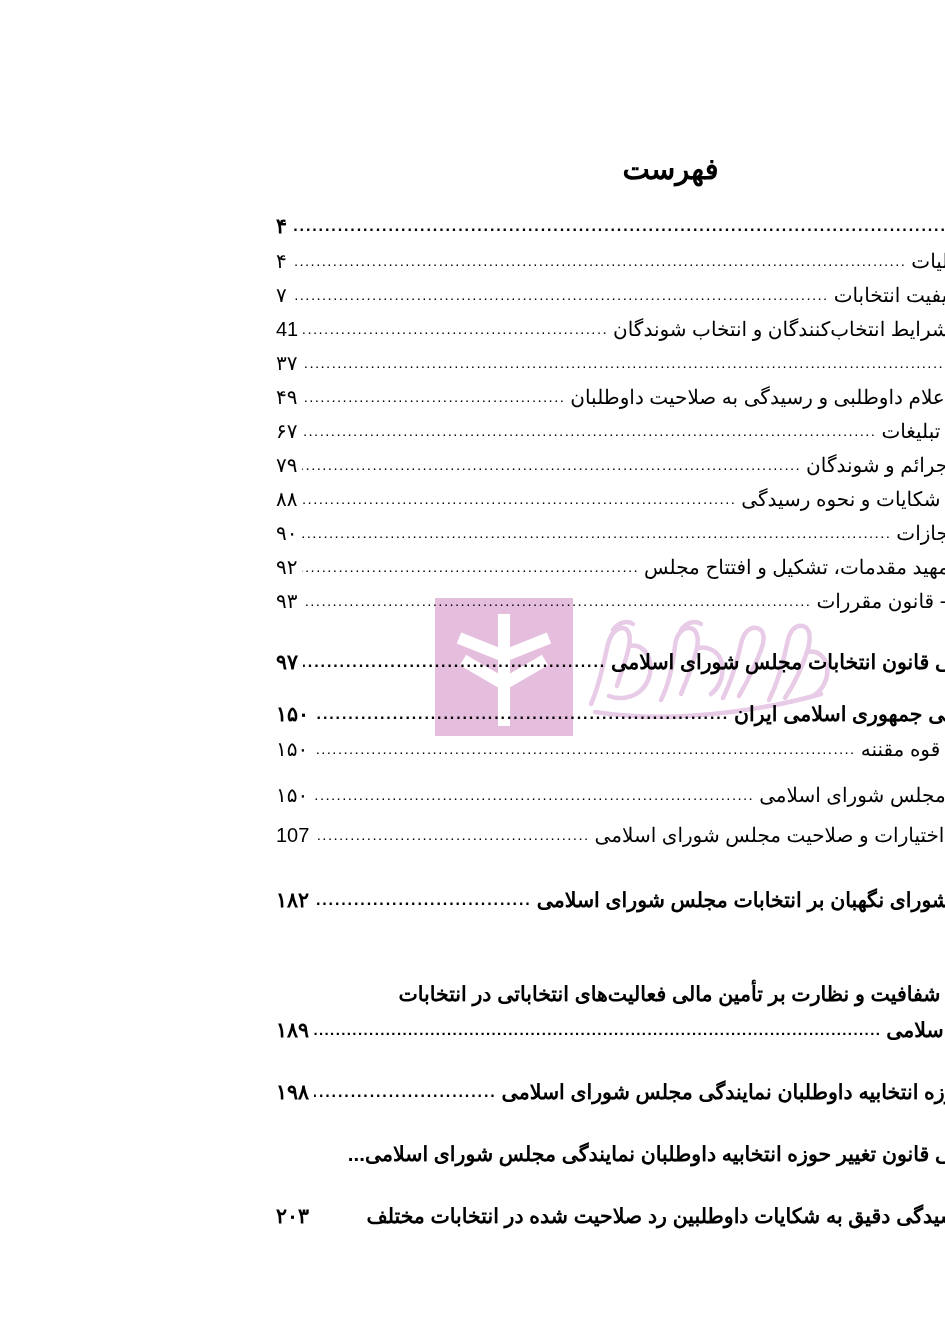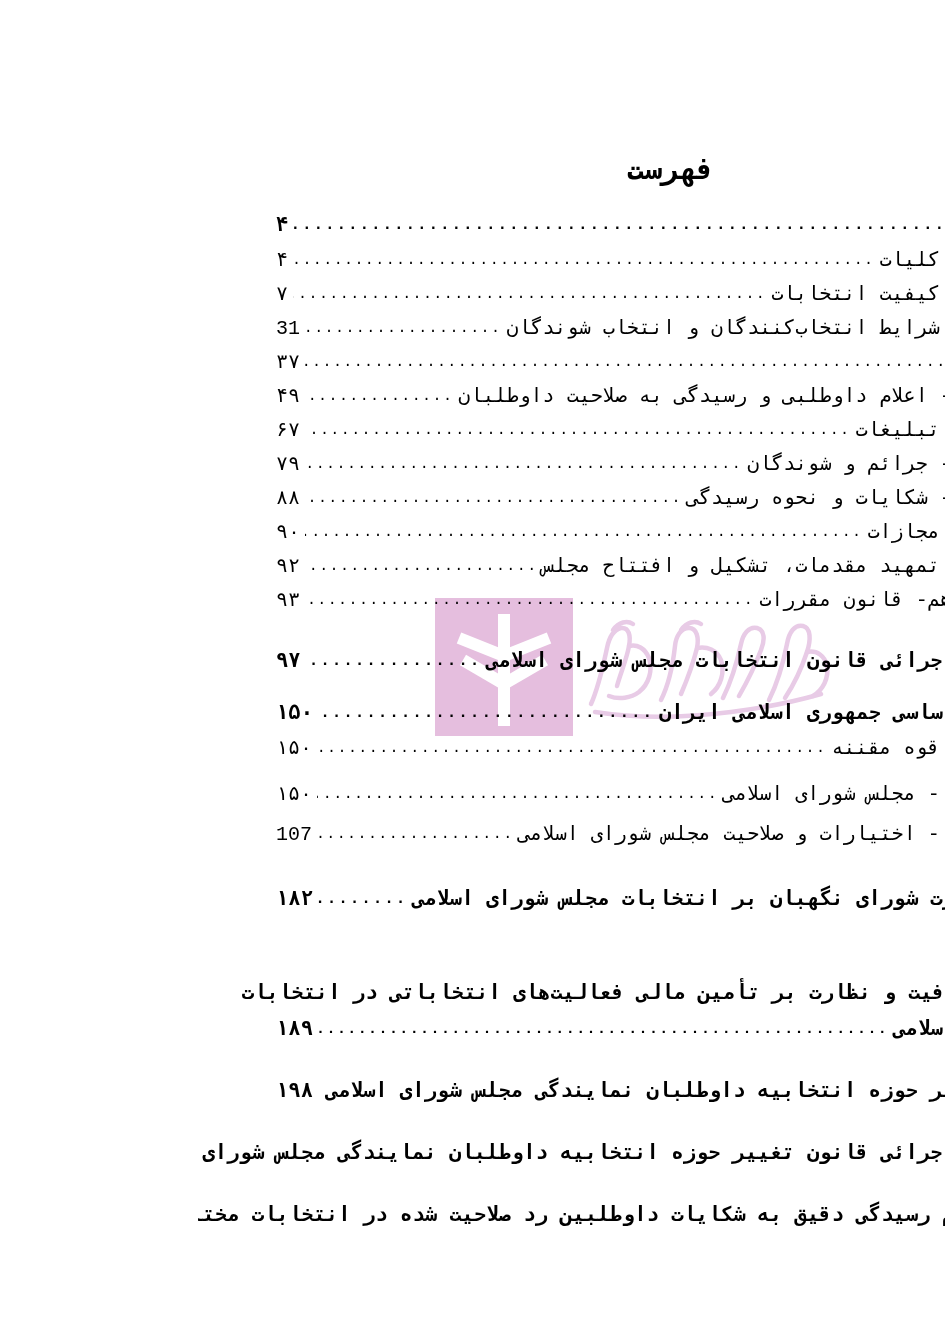--- a/index.html
+++ b/index.html
@@ -6,21 +6,21 @@
     margin: 0;
     padding: 0;
     background: #ffffff;
   }
   .page {
     position: relative;
     width: 747px;
     height: 1339px;
     background: #ffffff;
     overflow: hidden;
-    font-family: Liberation Mono, monospace;
+    font-family: Liberation Sans, sans-serif;
     color: #000000;
     direction: rtl;
   }
 
   
   .watermark {
     position: absolute;
     left: 237px;
     top: 598px;
     width: 404px;
@@ -209,21 +209,21 @@
 
     <div class="row sub lh">
       <span class="label">فصل دوم- کیفیت انتخابات</span>
       <span class="leader"></span>
       <span class="pageno">۷</span>
     </div>
 
     <div class="row sub lh">
       <span class="label">فصل سوم- شرایط انتخاب‌کنندگان و انتخاب شوندگان</span>
       <span class="leader"></span>
-      <span class="pageno">31</span>
+      <span class="pageno">41</span>
     </div>
 
     <div class="row sub lh">
       <span class="leader"></span>
       <span class="pageno">۳۷</span>
     </div>
 
     <div class="row sub lh">
       <span class="label">فصل پنجم- اعلام داوطلبی و رسیدگی به صلاحیت داوطلبان</span>
       <span class="leader"></span>

